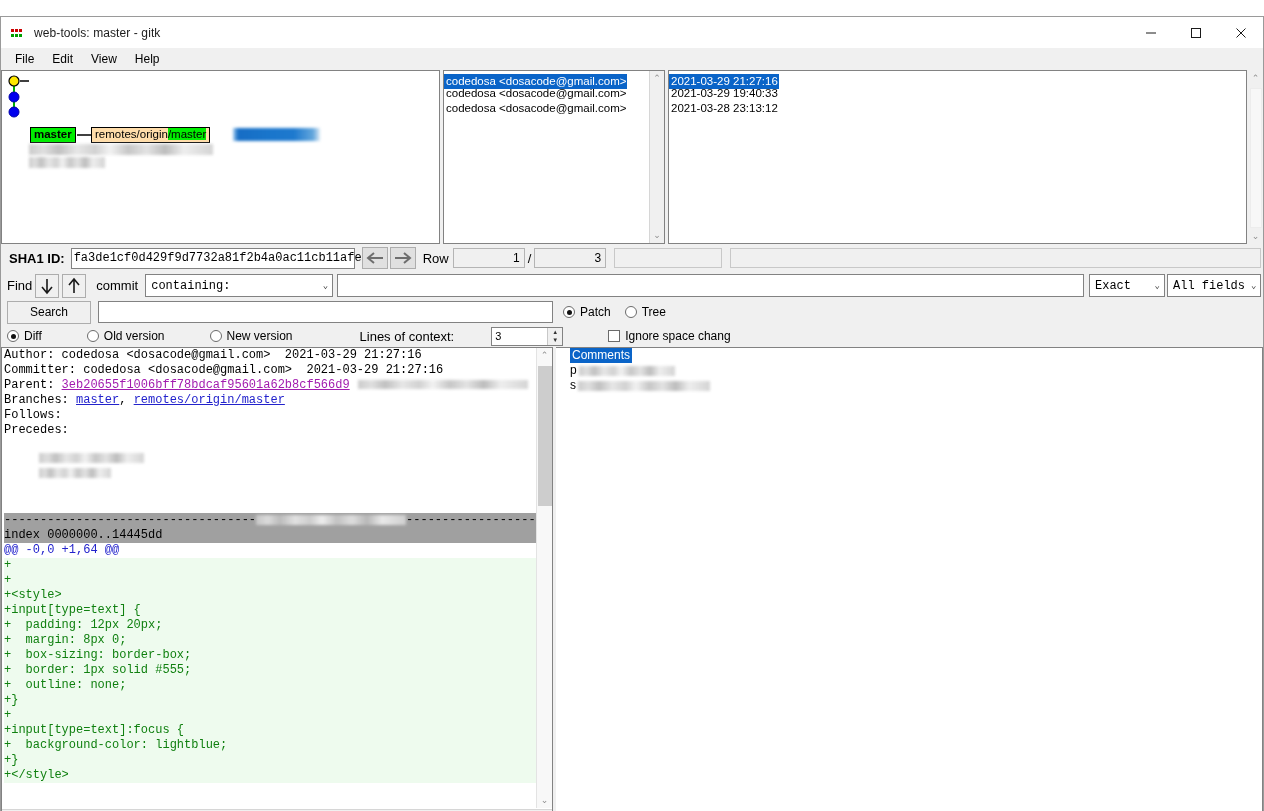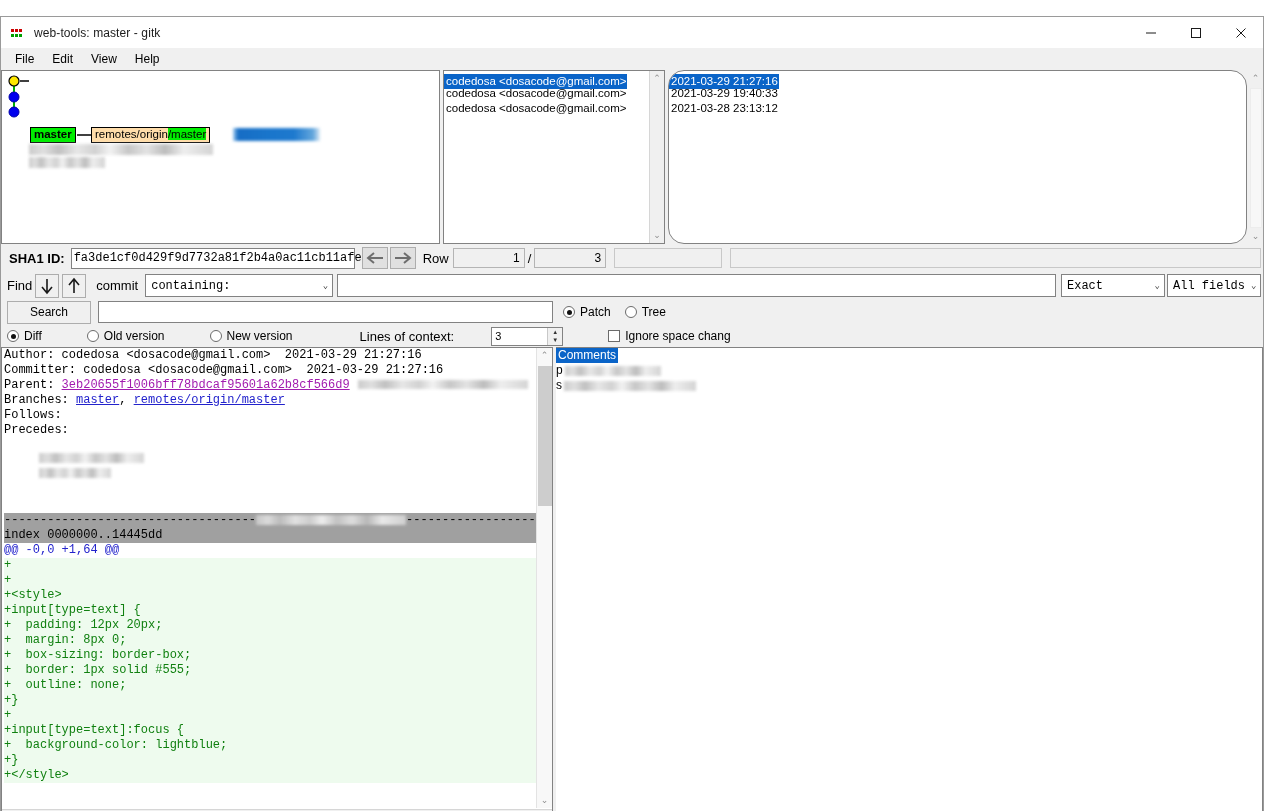--- a/index.html
+++ b/index.html
@@ -61,21 +61,21 @@
     padding: 0;
   }
   .pane {
     background: #ffffff;
     border: 1px solid #828282;
     position: relative;
     overflow: hidden;
   }
   .pane-graph { width: 439px; margin-left: 0; }
   .pane-author { width: 222px; margin-left: 3px; }
-  .pane-date  { flex: 1; margin-left: 3px; margin-right: 0; border-radius: 16px; }
+  .pane-date  { flex: 1; margin-left: 3px; margin-right: 0; }
   .graph-svg { position: absolute; left: 0; top: 0; }
   .reftag {
     position: absolute; font-size: 11.5px;
     font-family: "Liberation Sans", sans-serif;
     border: 1px solid #000; padding: 0px 3px 1px 3px;
     line-height: 13px; white-space: nowrap;
     font-weight: bold;
   }
   .reftag.green { background: #00ee00; }
   .reftag.mixed { background: #ffddaa; font-weight: normal;}
@@ -213,21 +213,21 @@
   .dl.hunk { color: #2222cc; }
   .commentpane {
     flex: 1; background: #fff; border: 1px solid #828282; border-left: none;
     margin-left: 3px; position: relative; overflow: hidden;
   }
   .cmt-sel {
     background: #0a64c8; color: #fff; font-size: 12px;
     font-family: "Liberation Sans", sans-serif;
     display: inline-block; line-height: 15px; padding: 0 2px;
   }
-  .cmt-line { height: 15px; position: relative; font-size:12px; line-height:15px; padding-left:0;}
+  .cmt-line { height: 15px; position: relative; font-size:12px; line-height:15px; padding-left:14px;}
 </style>
 </head>
 <body>
 
 <div class="window">
 
   <div class="titlebar">
     <div class="title-icon">
       <i style="left:1px;top:4px;"></i>
         <i style="left:5px;top:4px;"></i>
@@ -344,21 +344,21 @@
       <svg width="16" height="18" viewBox="0 0 16 18">
           <path d="M8 16 L8 3 M3 8 L8 2 L13 8" stroke="#1a1a1a" stroke-width="1.6" fill="none"></path>
         </svg>
     </div>
     <span class="lbl" style="margin-left:10px;">commit</span>
     <div class="combo" style="width:188px; margin-left:7px;">
       <span class="cv">containing:</span>
       <span class="chev">⌄</span>
     </div>
     <div class="wide-entry" style="flex:1; margin-left:4px;"></div>
-    <div class="combo" style="width:104px; margin-left:5px;">
+    <div class="combo" style="width:76px; margin-left:5px;">
       <span class="cv">Exact</span>
       <span class="chev">⌄</span>
     </div>
     <div class="combo" style="width:94px; margin-left:2px; margin-right:2px;">
       <span class="cv">All fields</span>
       <span class="chev">⌄</span>
     </div>
   </div>
 
   <div class="searchrow">

